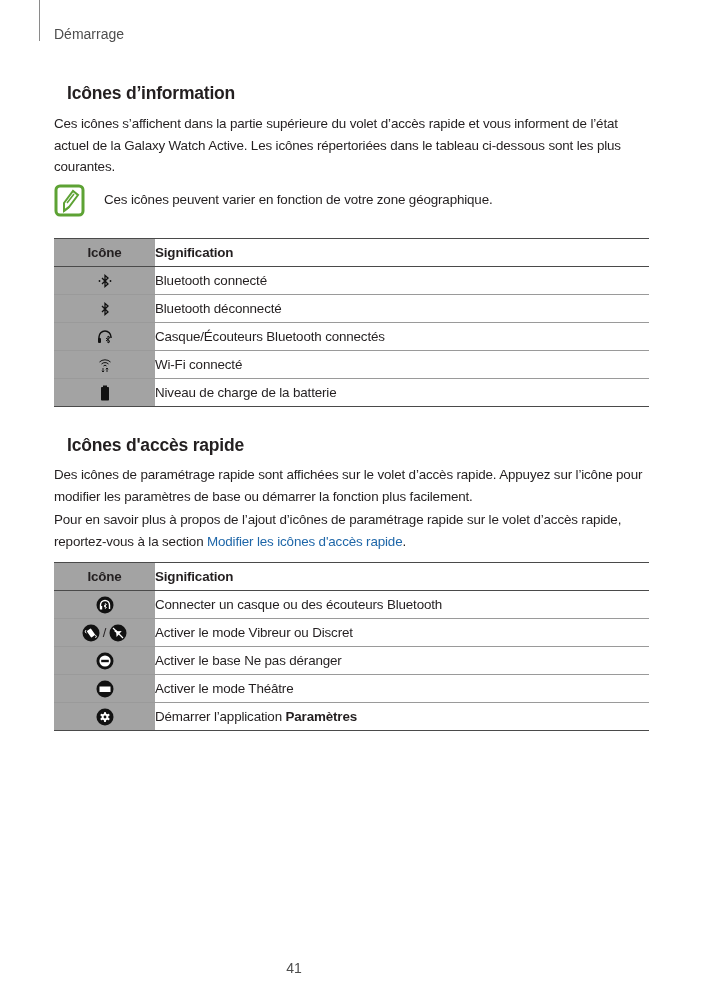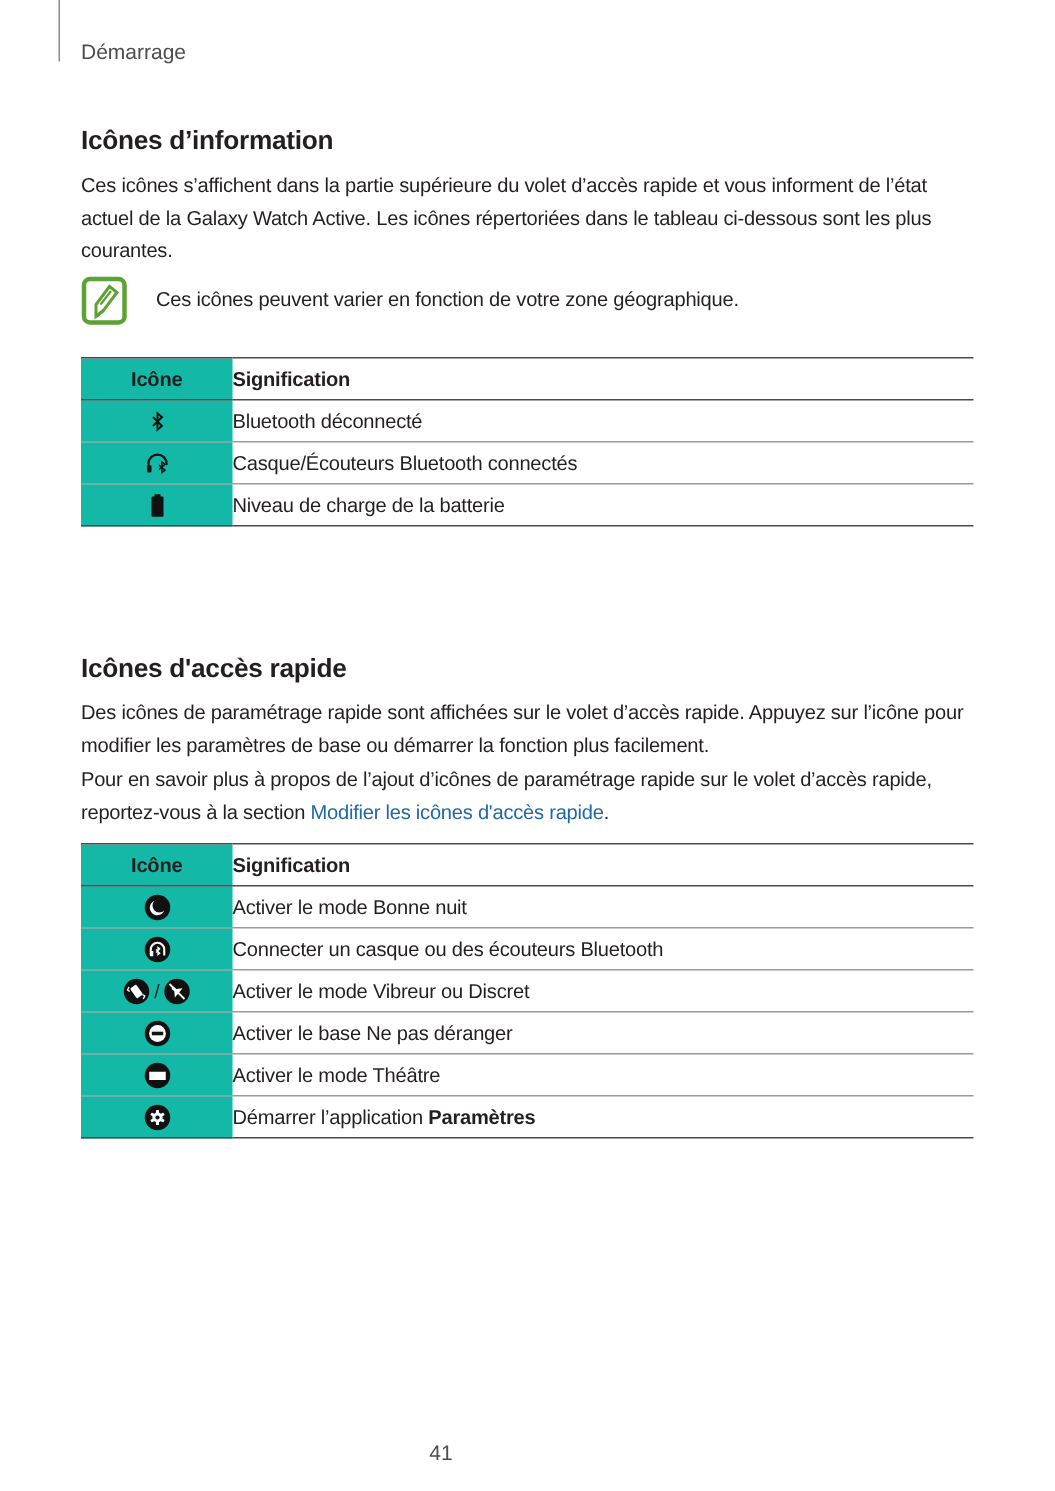--- a/index.html
+++ b/index.html
@@ -8,21 +8,21 @@
     font-family: "Liberation Sans", "DejaVu Sans", sans-serif;
     color: #231f20;
   }
   .header-rule {
     position: absolute; left: 39px; top: 0; width: 1px; height: 41px; background: #8a8a8a;
   }
   .running-head {
     position: absolute; left: 54px; top: 26px; font-size: 14px; color: #4d4d4d;
   }
   .h2 {
-    position: absolute; left: 54px; font-size: 17.5px; font-weight: bold; color: #231f20;
+    position: absolute; left: 67px; font-size: 17.5px; font-weight: bold; color: #231f20;
     letter-spacing: -0.2px;
   }
   .para {
     position: absolute; left: 54px; width: 600px; font-size: 13.4px; line-height: 21.5px;
     color: #231f20; letter-spacing: -0.15px;
   }
   .link { color: #1e66a8; }
   .note-icon {
     position: absolute; left: 54px; top: 184px; width: 31px; height: 33px;
   }
@@ -33,21 +33,21 @@
     position: absolute; left: 54px; width: 595px; border-collapse: collapse;
     font-size: 13.4px; letter-spacing: -0.15px;
   }
   table.icon-table th, table.icon-table td {
     padding: 0; height: 27px; vertical-align: middle;
   }
   table.icon-table thead tr { border-top: 1.5px solid #4a4a4a; border-bottom: 1.5px solid #4a4a4a; }
   table.icon-table tbody tr { border-bottom: 1px solid #9a9a9a; }
   table.icon-table tbody tr:last-child { border-bottom: 1.5px solid #4a4a4a; }
   th.col-icon, td.col-icon {
-    width: 101px; background: #14b8a6; text-align: center;
+    width: 101px; background: #a3a3a3; text-align: center;
   }
   th.col-meaning, td.col-meaning { text-align: left; padding-left: 12px; }
   th { font-weight: bold; }
   .t2 th, .t2 td { height: 29.5px; }
   .t2 thead th { height: 27px; }
   .ico { display: inline-block; vertical-align: middle; }
   .sep { display: inline-block; vertical-align: middle; margin: 0 3px; font-size: 13px; }
   .page-num {
     position: absolute; left: 0; width: 588px; top: 960px; text-align: center; font-size: 14px; color: #4d4d4d;
   }
@@ -73,35 +73,57 @@
 <table class="icon-table t1" style="top:238px;">
   <thead>
     <tr>
       <th class="col-icon">Icône</th>
       <th class="col-meaning">Signification</th>
     </tr>
   </thead>
   <tbody>
     <tr>
       <td class="col-icon">
+        <svg class="ico" width="16" height="14" viewBox="0 0 16 14">
+          <path d="M5 4 L11 10 L8 12.5 L8 1.5 L11 4 L5 10" fill="none" stroke="#111" stroke-width="1.3"></path>
+          <circle cx="2.5" cy="7" r="0.9" fill="#111"></circle>
+            <circle cx="13.5" cy="7" r="0.9" fill="#111"></circle>
+        </svg>
+      </td>
+      <td class="col-meaning">Bluetooth connecté</td>
+    </tr>
+    <tr>
+      <td class="col-icon">
         <svg class="ico" width="12" height="14" viewBox="0 0 12 14">
           <path d="M3 4 L9 10 L6 12.5 L6 1.5 L9 4 L3 10" fill="none" stroke="#111" stroke-width="1.3"></path>
         </svg>
       </td>
       <td class="col-meaning">Bluetooth déconnecté</td>
     </tr>
     <tr>
       <td class="col-icon">
         <svg class="ico" width="16" height="14" viewBox="0 0 16 14">
           <path d="M2 10 L2 7 A6 6 0 0 1 14 7 L14 8" fill="none" stroke="#111" stroke-width="1.5"></path>
           <rect x="1" y="8" width="3" height="5" rx="1" fill="#111"></rect>
           <path d="M9 8 L13 11.5 L11 13 L11 6 L13 7.5 L9 11" fill="none" stroke="#111" stroke-width="1"></path>
         </svg>
       </td>
       <td class="col-meaning">Casque/Écouteurs Bluetooth connectés</td>
+    </tr>
+    <tr>
+      <td class="col-icon">
+        <svg class="ico" width="14" height="16" viewBox="0 0 14 16">
+          <path d="M1.5 5 A8 8 0 0 1 12.5 5" fill="none" stroke="#111" stroke-width="1"></path>
+          <path d="M3.5 7 A5 5 0 0 1 10.5 7" fill="none" stroke="#111" stroke-width="1"></path>
+          <path d="M5.5 9 A2 2 0 0 1 8.5 9" fill="none" stroke="#111" stroke-width="1"></path>
+          <path d="M5 11 L5 15 M3.8 13.8 L5 15 L6.2 13.8" fill="none" stroke="#111" stroke-width="0.9"></path>
+          <path d="M9 15 L9 11 M7.8 12.2 L9 11 L10.2 12.2" fill="none" stroke="#111" stroke-width="0.9"></path>
+        </svg>
+      </td>
+      <td class="col-meaning">Wi-Fi connecté</td>
     </tr>
     <tr>
       <td class="col-icon">
         <svg class="ico" width="10" height="16" viewBox="0 0 10 16">
           <rect x="3" y="0.5" width="4" height="2" fill="#111"></rect>
           <rect x="1" y="2" width="8" height="13.5" rx="0.8" fill="#111"></rect>
         </svg>
       </td>
       <td class="col-meaning">Niveau de charge de la batterie</td>
     </tr>
@@ -115,29 +137,20 @@
 </div>
 
 <table class="icon-table t2" style="top:562px;">
   <thead>
     <tr>
       <th class="col-icon">Icône</th>
       <th class="col-meaning">Signification</th>
     </tr>
   </thead>
   <tbody>
-    <tr>
-      <td class="col-icon">
-        <svg class="ico" width="18" height="18" viewBox="0 0 18 18">
-          <circle cx="9" cy="9" r="8.5" fill="#111"></circle>
-          <path d="M7 4.5 A5 5 0 1 0 13.5 11 A4 4 0 0 1 7 4.5 Z" fill="#fff"></path>
-        </svg>
-      </td>
-      <td class="col-meaning">Activer le mode Bonne nuit</td>
-    </tr>
     <tr>
       <td class="col-icon">
         <svg class="ico" width="18" height="18" viewBox="0 0 18 18">
           <circle cx="9" cy="9" r="8.5" fill="#111"></circle>
           <path d="M4.5 13 L4.5 9 A4.5 4.5 0 0 1 13.5 9 L13.5 13" fill="none" stroke="#fff" stroke-width="1.4"></path>
           <rect x="4" y="10" width="2.2" height="3.5" fill="#fff"></rect>
           <path d="M8 9 L10.5 11.5 L9.3 12.5 L9.3 7.5 L10.5 8.5 L8 11" fill="none" stroke="#fff" stroke-width="0.8"></path>
         </svg>
       </td>
       <td class="col-meaning">Connecter un casque ou des écouteurs Bluetooth</td>

